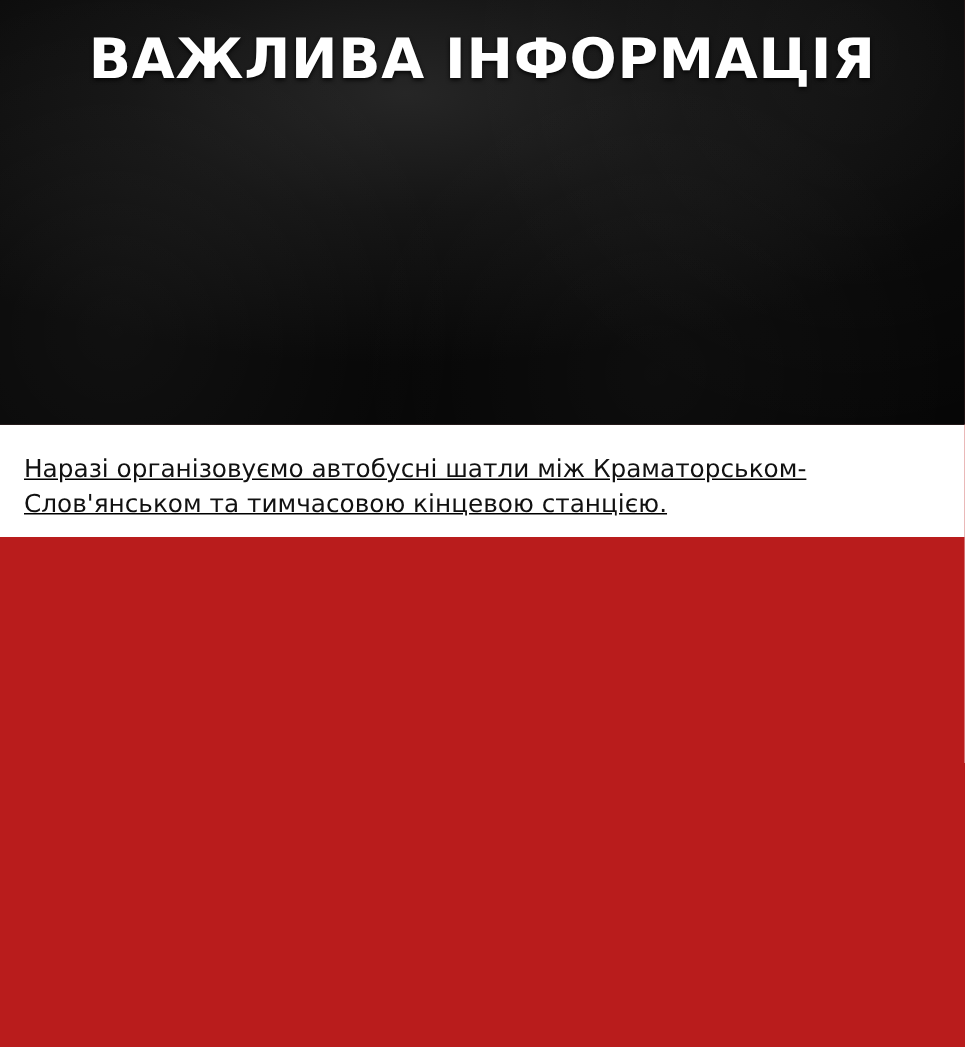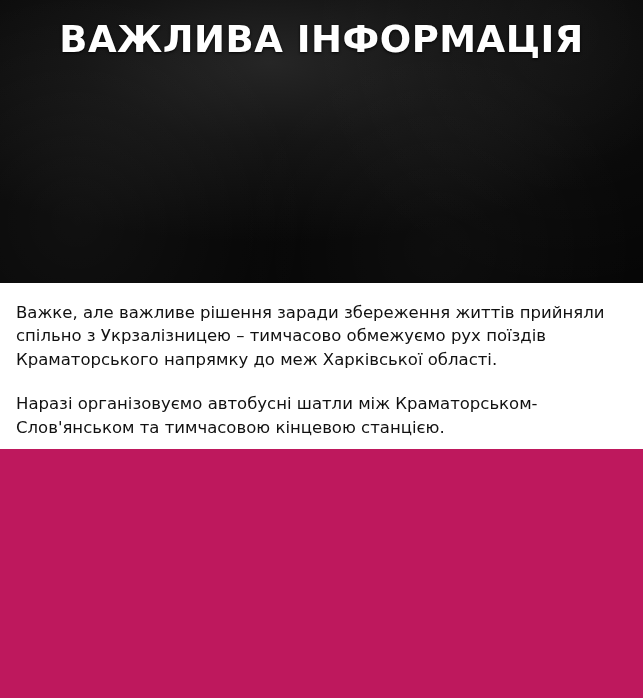--- a/index.html
+++ b/index.html
@@ -10,21 +10,22 @@
   body {
     width: 643px;
     height: 698px;
     overflow: hidden;
     font-family: "Liberation Sans", sans-serif;
   }
   .page {
     position: relative;
     width: 643px;
     height: 698px;
-    background: #be185d;
+    background: #b91c1c;
+    text-decoration: underline;
   }
   .banner {
     position: relative;
     width: 643px;
     height: 283px;
     background: #0a0a0a;
     background-image:
       radial-gradient(ellipse 420px 180px at 42% 22%, #262626 0%, #141414 45%, #060606 100%),
       linear-gradient(135deg, #000000 0%, #101010 40%, #000000 100%);
     overflow: hidden;
@@ -75,17 +76,16 @@
 </head>
 <body>
 
 <div class="page">
 
   <div class="banner">
     <div class="banner-title">ВАЖЛИВА ІНФОРМАЦІЯ</div>
   </div>
 
   <div class="content">
-    <p class="paragraph">Важке, але важливе рішення заради збереження життів прийняли спільно з Укрзалізницею – тимчасово обмежуємо рух поїздів Краматорського напрямку до меж Харківської області.</p>
     <p class="paragraph">Наразі організовуємо автобусні шатли між Краматорськом-Слов'янськом та тимчасовою кінцевою станцією.</p>
   </div>
 
 </div>
 
 </body></html>

